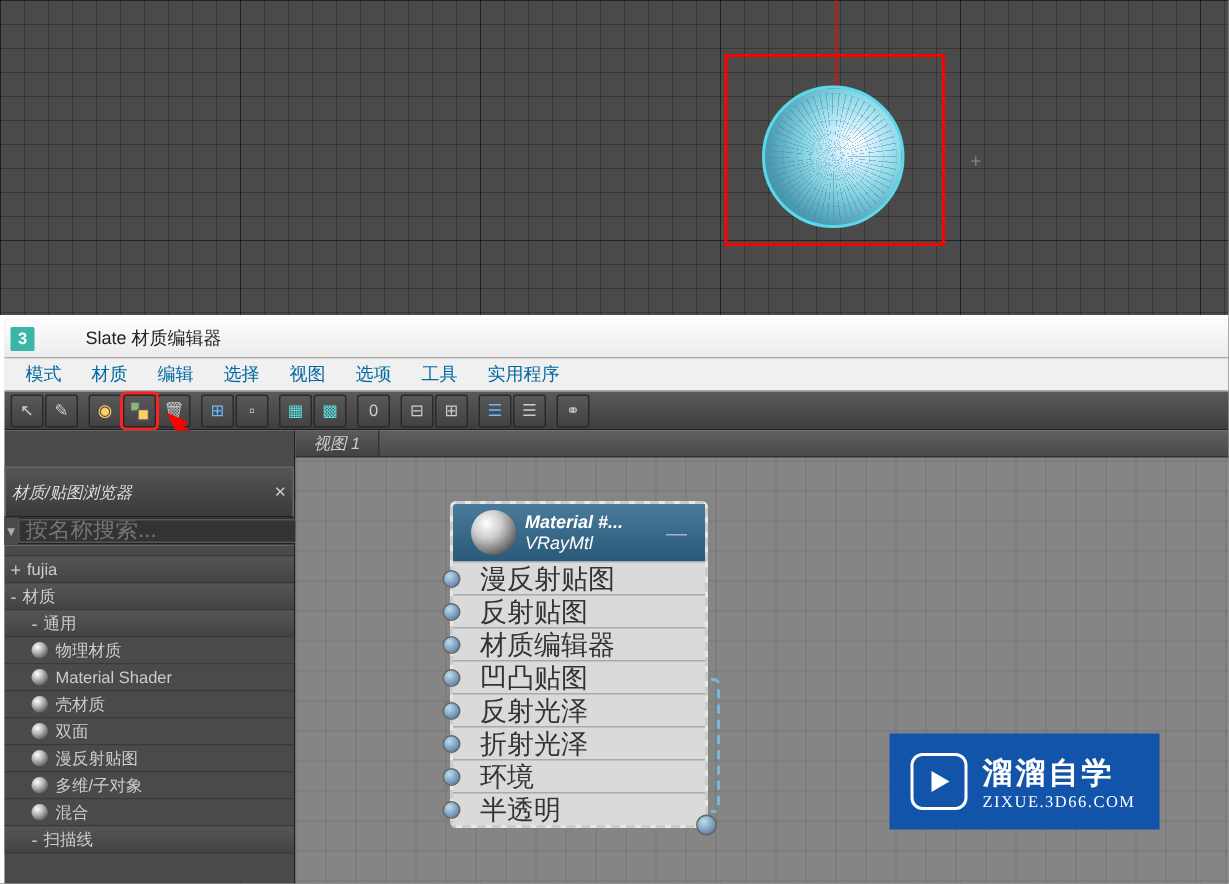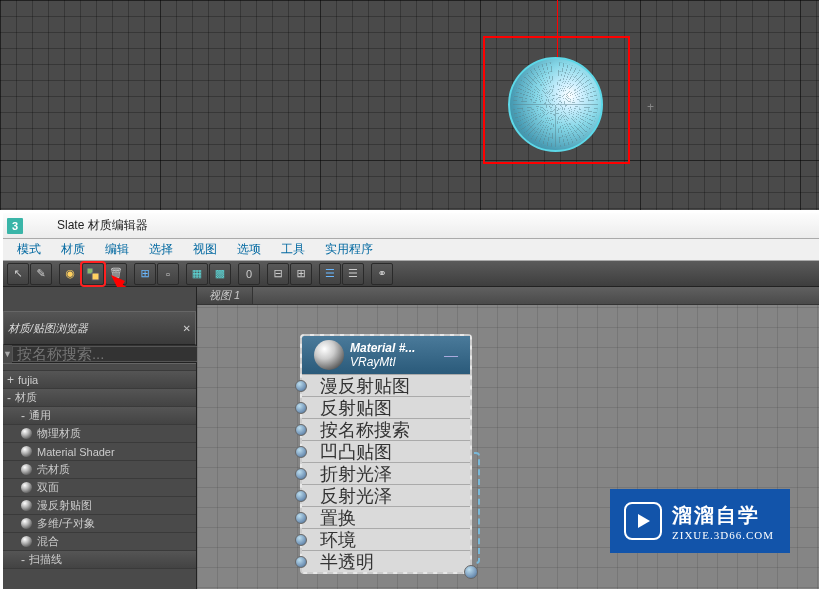--- a/index.html
+++ b/index.html
@@ -402,54 +402,50 @@
         <div class="mat-slot-row">
             <span class="mat-slot-dot"></span>
             <span>漫反射贴图</span>
           </div>
         <div class="mat-slot-row">
             <span class="mat-slot-dot"></span>
             <span>反射贴图</span>
           </div>
         <div class="mat-slot-row">
             <span class="mat-slot-dot"></span>
-            <span>按名称搜索</span>
+            <span>材质编辑器</span>
           </div>
         <div class="mat-slot-row">
             <span class="mat-slot-dot"></span>
             <span>凹凸贴图</span>
           </div>
         <div class="mat-slot-row">
             <span class="mat-slot-dot"></span>
+            <span>反射光泽</span>
+          </div>
+        <div class="mat-slot-row">
+            <span class="mat-slot-dot"></span>
             <span>折射光泽</span>
-          </div>
-        <div class="mat-slot-row">
-            <span class="mat-slot-dot"></span>
-            <span>反射光泽</span>
-          </div>
-        <div class="mat-slot-row">
-            <span class="mat-slot-dot"></span>
-            <span>置换</span>
           </div>
         <div class="mat-slot-row">
             <span class="mat-slot-dot"></span>
             <span>环境</span>
           </div>
         <div class="mat-slot-row">
             <span class="mat-slot-dot"></span>
             <span>半透明</span>
             <span class="mat-out-dot"></span>
           </div>
         <div class="right-bar"></div>
       </div>
     </div>
   </div>
 </div>
 
-<div class="watermark" style="left:610px;top:489px;width:180px;height:64px">
+<div class="watermark" style="left:593px;top:489px;width:180px;height:64px">
   <div class="wm-icon">
     <svg width="18" height="18" viewBox="0 0 18 18">
         <polygon points="4,2 16,9 4,16" fill="#fff"></polygon>
       </svg>
   </div>
   <div class="wm-txt">
     <div class="wm-main">溜溜自学</div>
     <div class="wm-sub">ZIXUE.3D66.COM</div>
   </div>
 </div>

